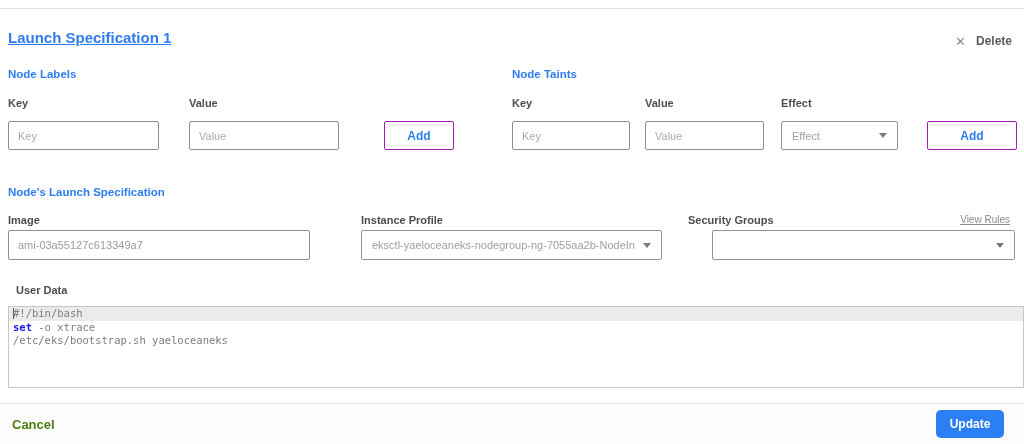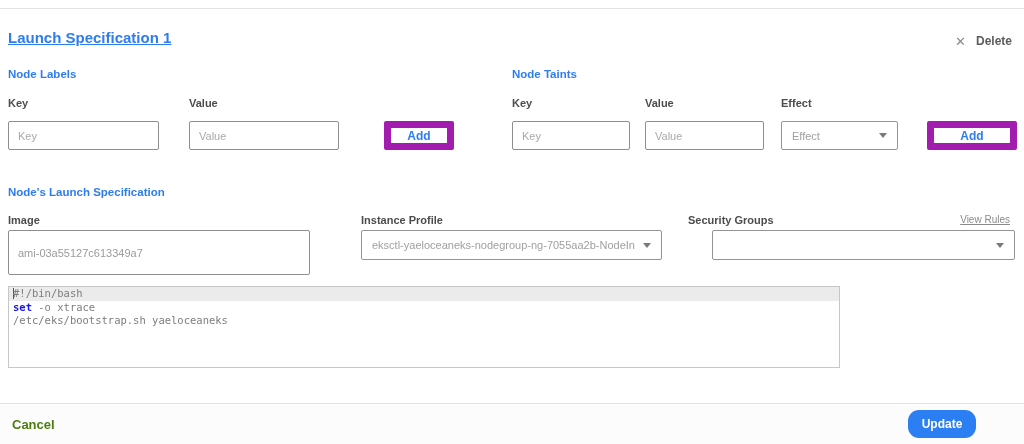--- a/index.html
+++ b/index.html
@@ -24,42 +24,42 @@
          font-size:11px; color:#6f6f6f; padding:0 9px; width:100%; outline:none; }
   .tin::placeholder { color:#a9a9a9; opacity:1; }
   .tin.gray-value { color:#9b9b9b; }
 
   .dd { height:29px; border:1px solid #949494; border-radius:2px; background:#fff;
         display:flex; align-items:center; padding:0 10px; cursor:pointer; }
   .dd .dd-text { flex:1; font-size:11px; color:#a0a0a0; white-space:nowrap; overflow:hidden; }
   .caret { width:0; height:0; border-left:4px solid transparent; border-right:4px solid transparent;
            border-top:5px solid #7a7a7a; margin-left:8px; flex:none; }
 
-  .btn-outline { height:29px; border:7px solid #a21caf; border-radius:2px; background:#fff;
+  .btn-outline { height:29px; border:1px solid #a21caf; border-radius:2px; background:#fff;
                  color:#2e7df0; font-size:12px; font-weight:700; cursor:pointer;
                  display:flex; align-items:center; justify-content:center;
                  font-family:"Liberation Sans","DejaVu Sans",sans-serif; }
 
   .link-blue { font-size:10px; color:#2e7df0; text-decoration:underline; cursor:pointer; }
   .link-gray { font-size:10px; color:#8b8b8b; text-decoration:underline; cursor:pointer; }
 
-  .code-box { left:8px; top:286px; width:832px; height:82px; border:1px solid #c6c6c6;
+  .code-box { left:8px; top:306px; width:1016px; height:82px; border:1px solid #c6c6c6;
               background:#fff; font-family:"DejaVu Sans Mono","Liberation Mono",monospace;
               font-size:10.5px; line-height:13.5px; color:#7d7d7d; overflow:hidden; cursor:text; }
   .code-line { padding:0 4px; white-space:pre; }
   .code-line.active { background:#ebebeb; }
   .kw { color:#1a1ae6; font-weight:700; }
   .cm-cursor { display:inline-block; width:1px; height:11px; background:#555; vertical-align:text-bottom; margin-right:-1px; }
 
   .footer-divider { top:403px; left:0; width:1024px; height:1px; background:#e3e3e3; }
   .footer-bg { top:404px; left:0; width:1024px; height:40px; background:#fcfcfc; }
   .cancel-btn { left:12px; top:417px; font-size:13px; font-weight:700; color:#4d7c0f; cursor:pointer; background:none; border:none;
                 font-family:"Liberation Sans","DejaVu Sans",sans-serif; }
-  .update-btn { left:908px; top:410px; width:68px; height:28px; background:#2b7ff2; color:#fff;
-                border:none; border-radius:11px; font-size:12px; font-weight:600; cursor:pointer;
+  .update-btn { left:936px; top:410px; width:68px; height:28px; background:#2b7ff2; color:#fff;
+                border:none; border-radius:5px; font-size:12px; font-weight:600; cursor:pointer;
                 font-family:"Liberation Sans","DejaVu Sans",sans-serif; }
 </style>
 </head>
 <body>
 
 <div class="page">
 
   <div class="abs hairline-top"></div>
 
   <div class="abs page-title">Launch Specification 1</div>
@@ -97,21 +97,21 @@
   <div class="abs dd" style="left:781px; top:121px; width:117px;">
     <span class="dd-text">Effect</span>
     <span class="caret"></span>
   </div>
   <button class="abs btn-outline" style="left:927px; top:121px; width:90px;">Add</button>
 
   <div class="abs sec-title" style="left:8px; top:186px;">Node's Launch Specification</div>
 
   <div class="abs field-label" style="left:8px; top:214px;">Image</div>
   <div class="abs" style="left:8px; top:230px; width:302px;">
-    <input class="tin gray-value" style="height: 45px;" type="text" value="ami-03a55127c613349a7">
+    <input class="tin gray-value" style="height: 30px;" type="text" value="ami-03a55127c613349a7">
   </div>
 
   <div class="abs field-label" style="left:361px; top:214px;">Instance Profile</div>
   <div class="abs dd" style="left:361px; top:230px; width:301px; height:30px;">
     <span class="dd-text">eksctl-yaeloceaneks-nodegroup-ng-7055aa2b-NodeInstanceProfile-...</span>
     <span class="caret"></span>
   </div>
 
   <div class="abs field-label" style="left:688px; top:214px;">Security Groups</div>
   <div class="abs link-gray" style="left:712px; top:214px; width:298px; text-align:right;">View Rules</div>

